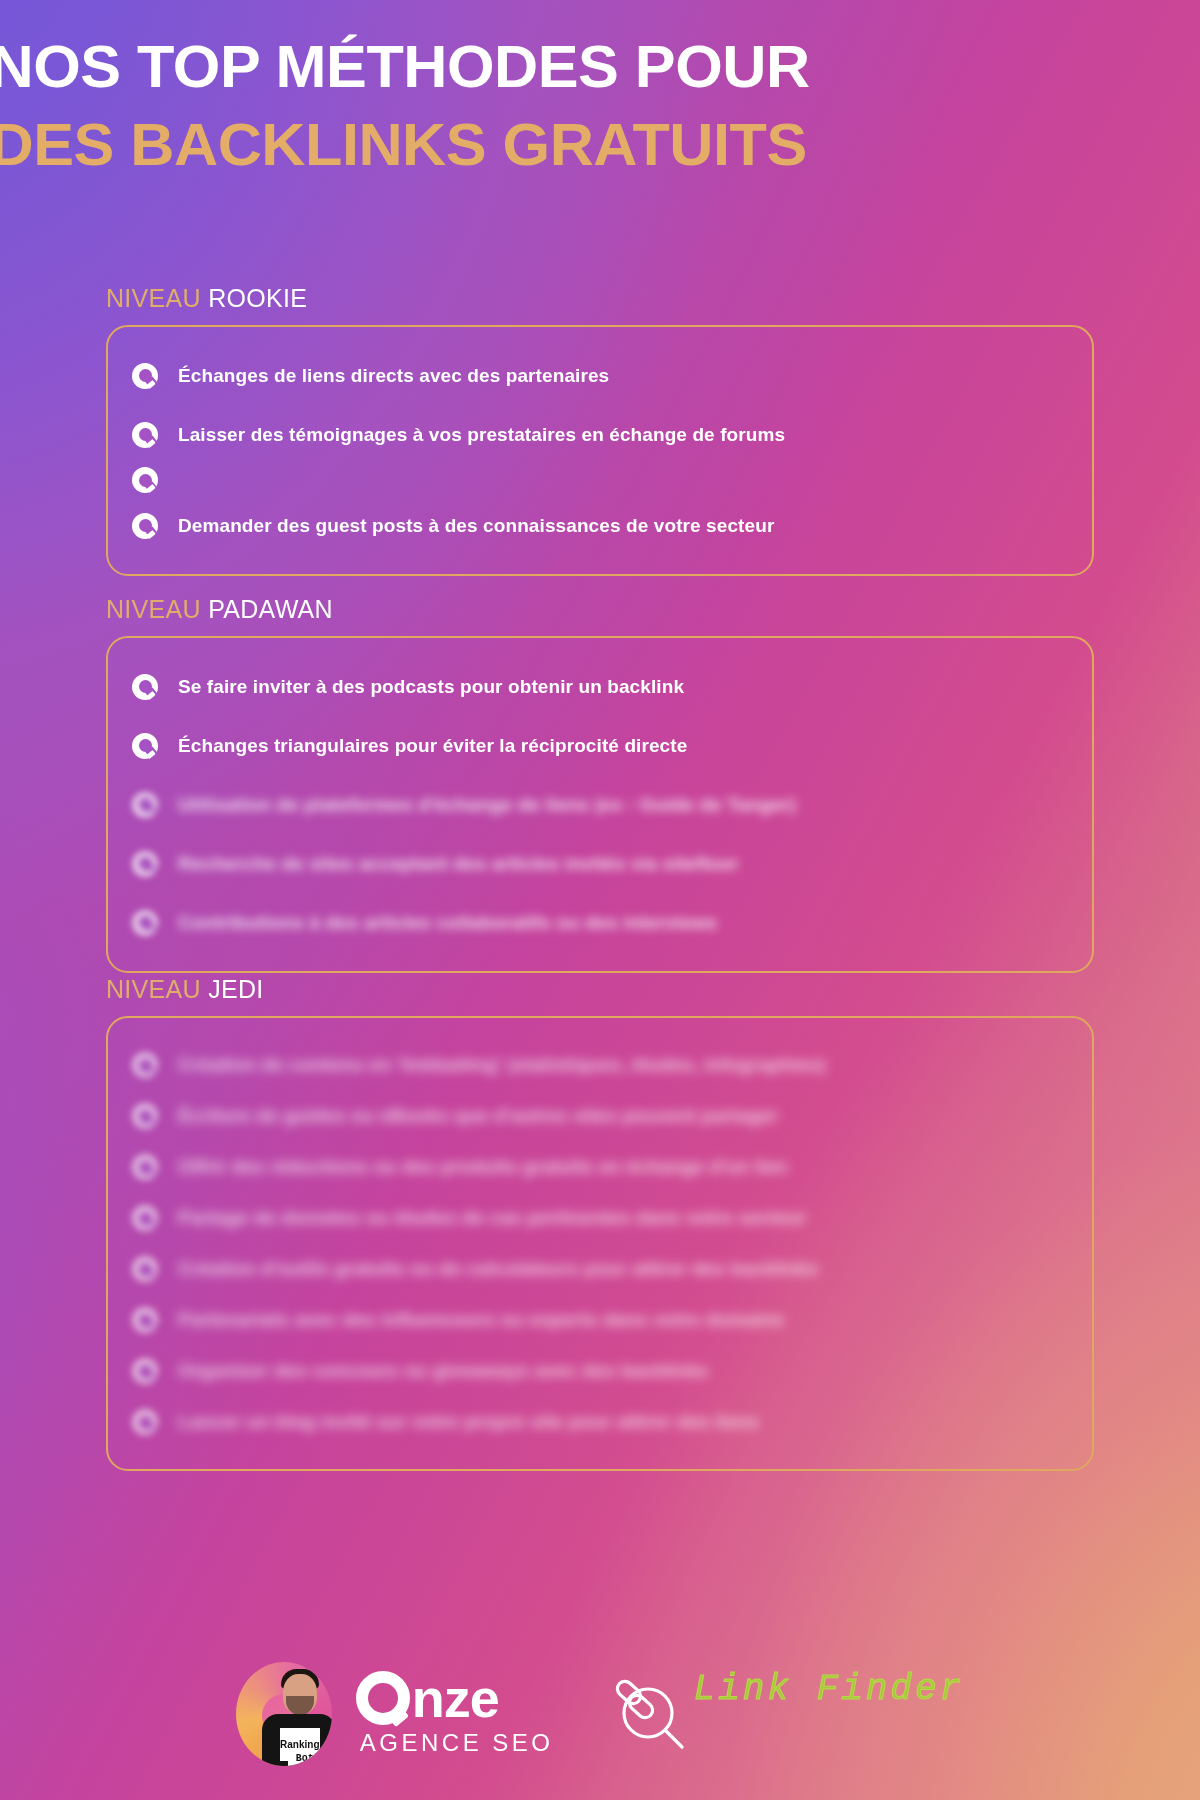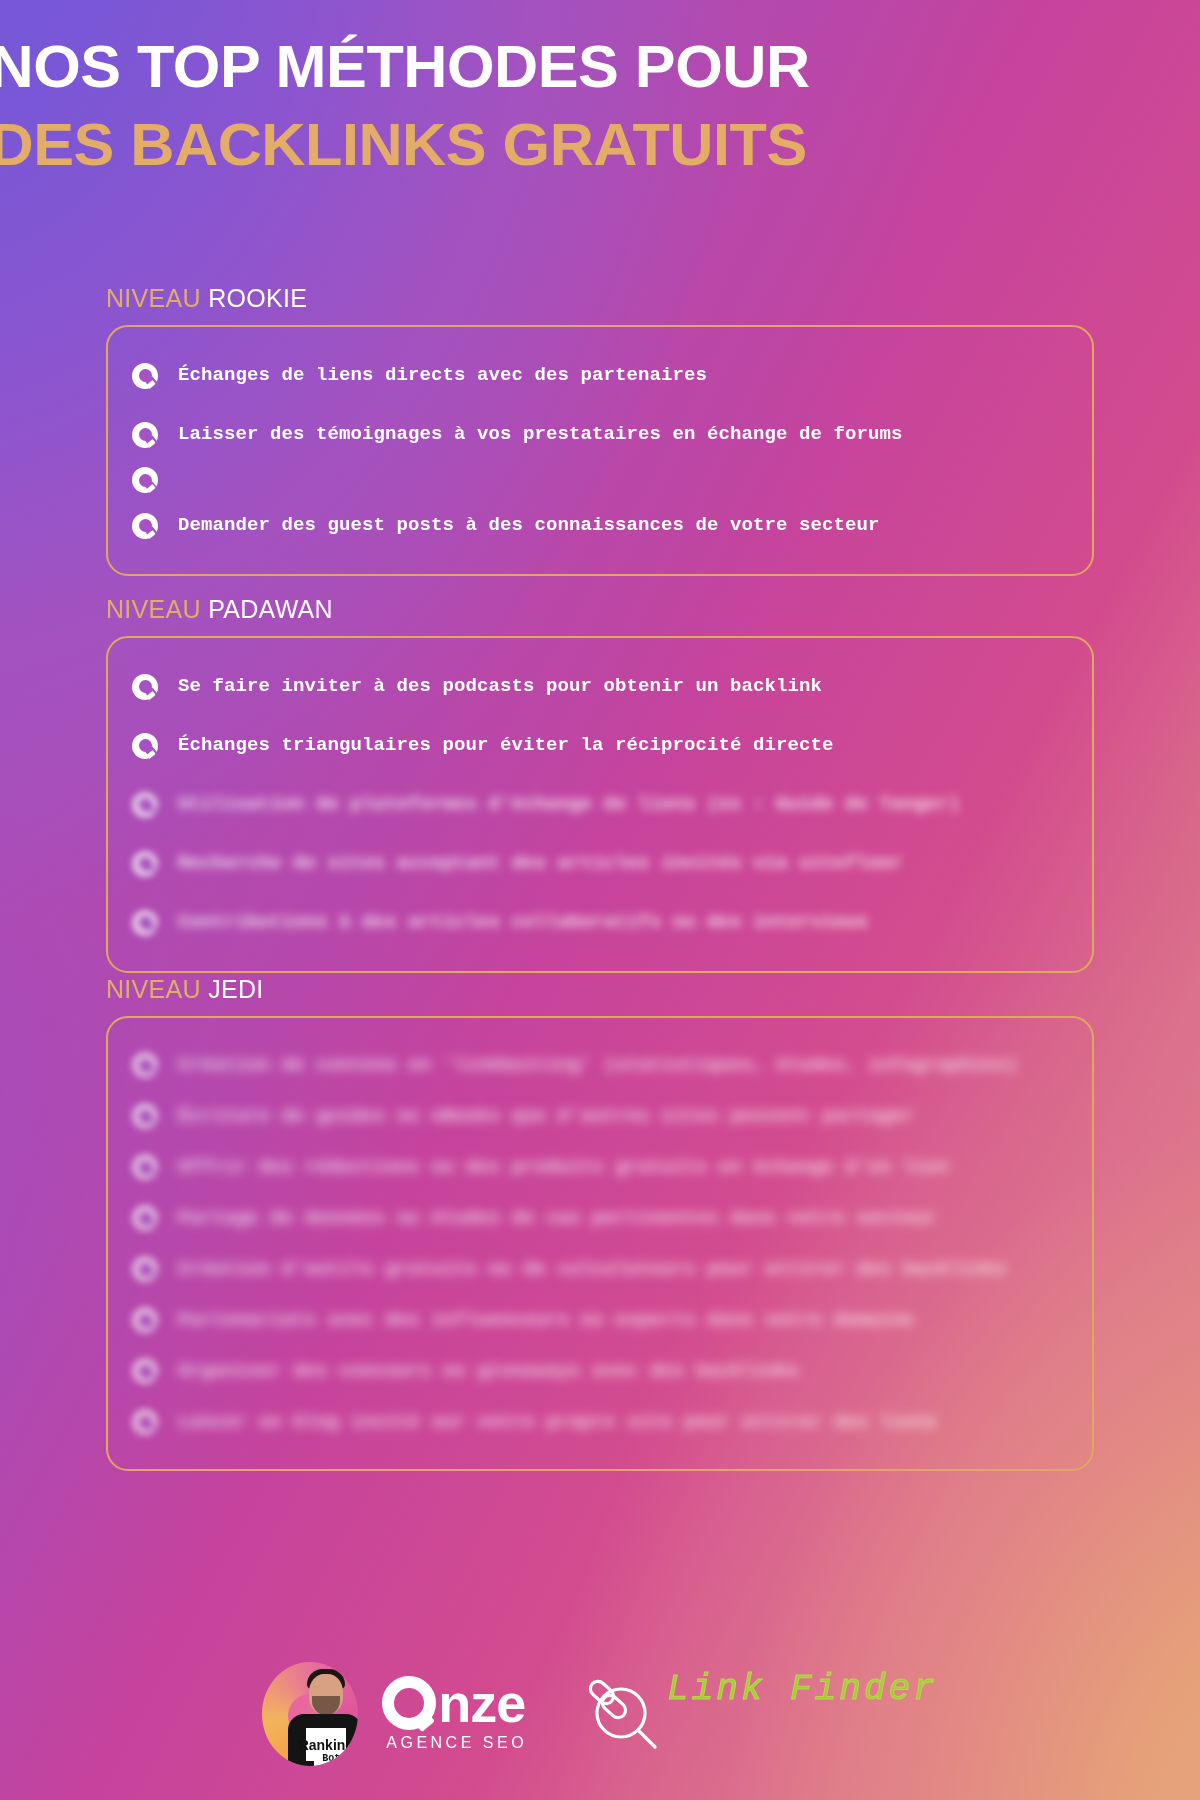--- a/index.html
+++ b/index.html
@@ -65,21 +65,21 @@
     position:absolute;right:2px;bottom:1.5px;width:9px;height:9px;
     background:#a552c4;transform:rotate(-38deg);border-radius:1px;
   }
   .bullet .tail{
     position:absolute;right:3px;bottom:2px;width:8px;height:5px;
     background:#ffffff;transform:rotate(-40deg);border-radius:1px;
   }
 
   .row-text{
     color:#ffffff;font-size:19px;font-weight:700;letter-spacing:0.1px;
-    line-height:50px;white-space:nowrap;font-family:Liberation Mono, monospace;
+    line-height:50px;white-space:nowrap;
   }
 
   
   .row.blurred .row-text{
     filter:blur(4.6px);opacity:0.80;
   }
   .row.blurred .bullet{
     filter:blur(3.4px);opacity:0.68;
   }
   .row.blurred.heavy .row-text{filter:blur(5.2px);opacity:0.72;}
@@ -123,21 +123,21 @@
     position:absolute;left:50px;top:34px;width:28px;height:19px;border-radius:0 0 16px 16px;
     background:rgba(40,28,22,0.55);
   }
   .avatar .torso{
     position:absolute;left:26px;top:52px;width:74px;height:56px;border-radius:16px 16px 0 0;
     background:#141414;
   }
   .avatar .tee-1{
     position:absolute;left:44px;top:66px;width:40px;height:33px;background:#ffffff;
     display:flex;align-items:center;justify-content:center;
-    font-size:14px;font-weight:700;color:#111;font-family:"Liberation Sans",sans-serif;
+    font-size:10px;font-weight:700;color:#111;font-family:"Liberation Sans",sans-serif;
   }
   .avatar .tee-2{
     position:absolute;left:52px;top:88px;width:34px;height:16px;background:#ffffff;
     display:flex;align-items:center;justify-content:center;
     font-size:10px;font-weight:700;color:#111;font-family:Liberation Mono, monospace;
   }
 
   .onze-logo{display:flex;flex-direction:column;align-items:flex-start;margin-left:2px;}
   .onze-word{display:flex;align-items:center;}
   .onze-mark{
@@ -149,21 +149,21 @@
   }
   .onze-mark .bar{
     position:absolute;right:3px;bottom:2px;width:17px;height:12px;background:#ffffff;
     transform:rotate(-40deg);border-radius:2px;
   }
   .onze-rest{
     color:#ffffff;font-size:54px;font-weight:700;letter-spacing:-1px;line-height:54px;
     font-family:"Liberation Sans", sans-serif;
   }
   .onze-sub{
-    color:#ffffff;font-size:16px;letter-spacing:3.5px;margin-top:4px;margin-left:4px;
+    color:#ffffff;font-size:24px;letter-spacing:3.5px;margin-top:4px;margin-left:4px;
     font-family:"Liberation Sans", sans-serif;
   }
 
   .lf{display:flex;gap:4px;margin-left:28px;font-style:italic;}
   .lf-text{
     font-family:"Liberation Mono","DejaVu Sans Mono",monospace;
     font-size:36px;letter-spacing:3px;
     color:#a9c93d;
     -webkit-text-stroke:1px #b8d84a;
   }

